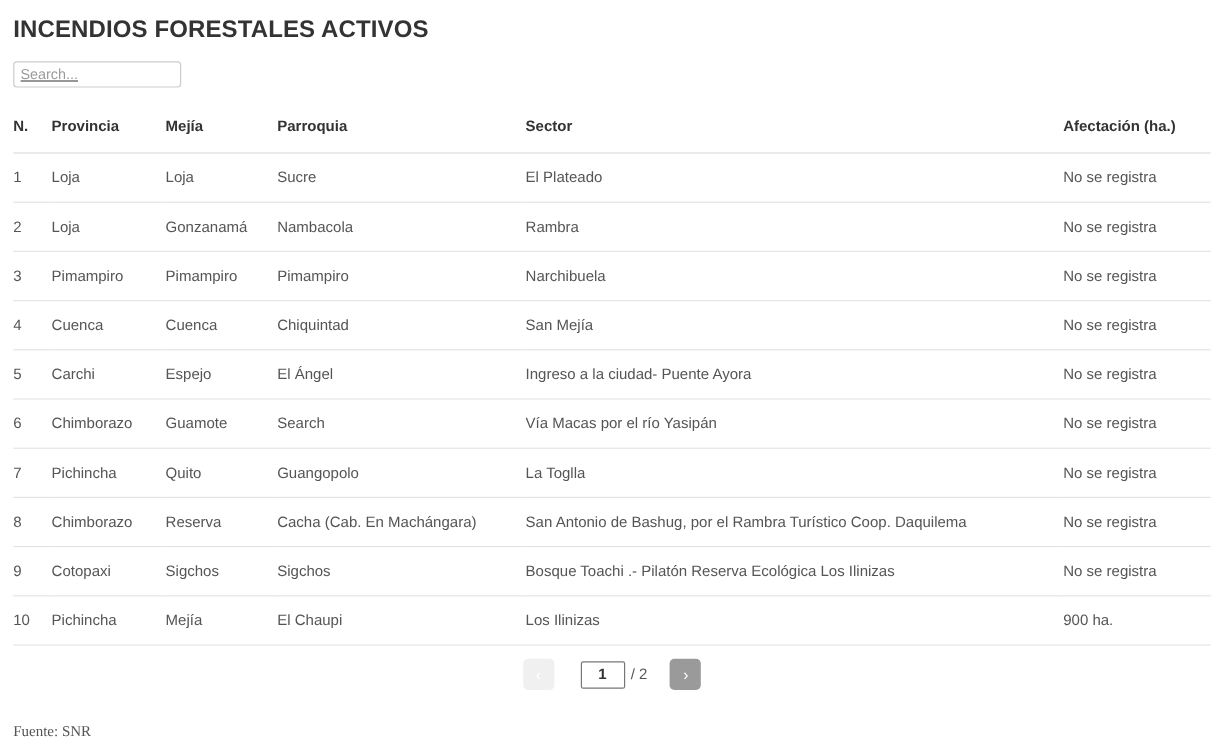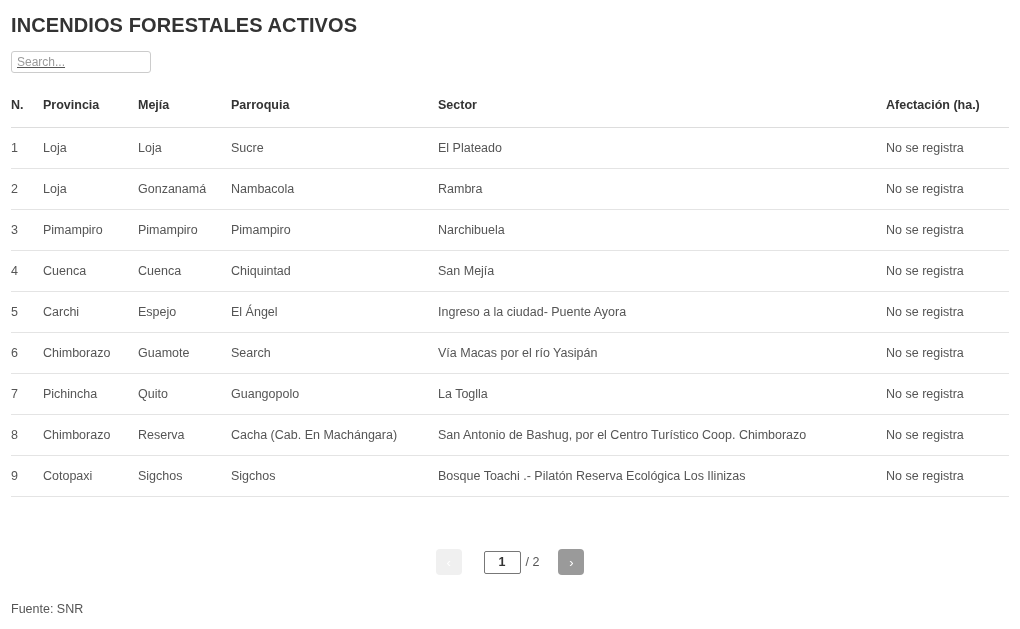--- a/index.html
+++ b/index.html
@@ -158,20 +158,21 @@
   }
 
   
   .source-note {
     position: absolute;
     left: 11px;
     top: 601px;
     font-size: 12.5px;
     color: #555555;
     line-height: 16px;
+    font-family: Liberation Serif, serif;
   }
 </style>
 </head>
 <body>
 
 <h1 class="page-title">INCENDIOS FORESTALES ACTIVOS</h1>
 
 <div class="search-wrap">
   <input class="search-input" type="text" placeholder="Search..." style="">
 </div>
@@ -251,30 +252,38 @@
         <td>Quito</td>
         <td>Guangopolo</td>
         <td>La Toglla</td>
         <td>No se registra</td>
       </tr>
       <tr>
         <td>8</td>
         <td>Chimborazo</td>
         <td>Reserva</td>
         <td>Cacha (Cab. En Machángara)</td>
-        <td>San Antonio de Bashug, por el Centro Turístico Coop. Chimborazo</td>
+        <td>San Antonio de Bashug, por el Rambra Turístico Coop. Daquilema</td>
         <td>No se registra</td>
       </tr>
       <tr>
         <td>9</td>
         <td>Cotopaxi</td>
         <td>Sigchos</td>
         <td>Sigchos</td>
         <td>Bosque Toachi .- Pilatón Reserva Ecológica Los Ilinizas</td>
         <td>No se registra</td>
+      </tr>
+      <tr>
+        <td>10</td>
+        <td>Pichincha</td>
+        <td>Mejía</td>
+        <td>El Chaupi</td>
+        <td>Los Ilinizas</td>
+        <td>900 ha.</td>
       </tr>
     </tbody>
   </table>
 </div>
 
 <div class="pagination">
   <button class="pg-btn prev">‹</button>
   <input class="pg-input" type="text" value="1" style="">
   <span class="pg-total">/ 2</span>
   <button class="pg-btn next">›</button>

